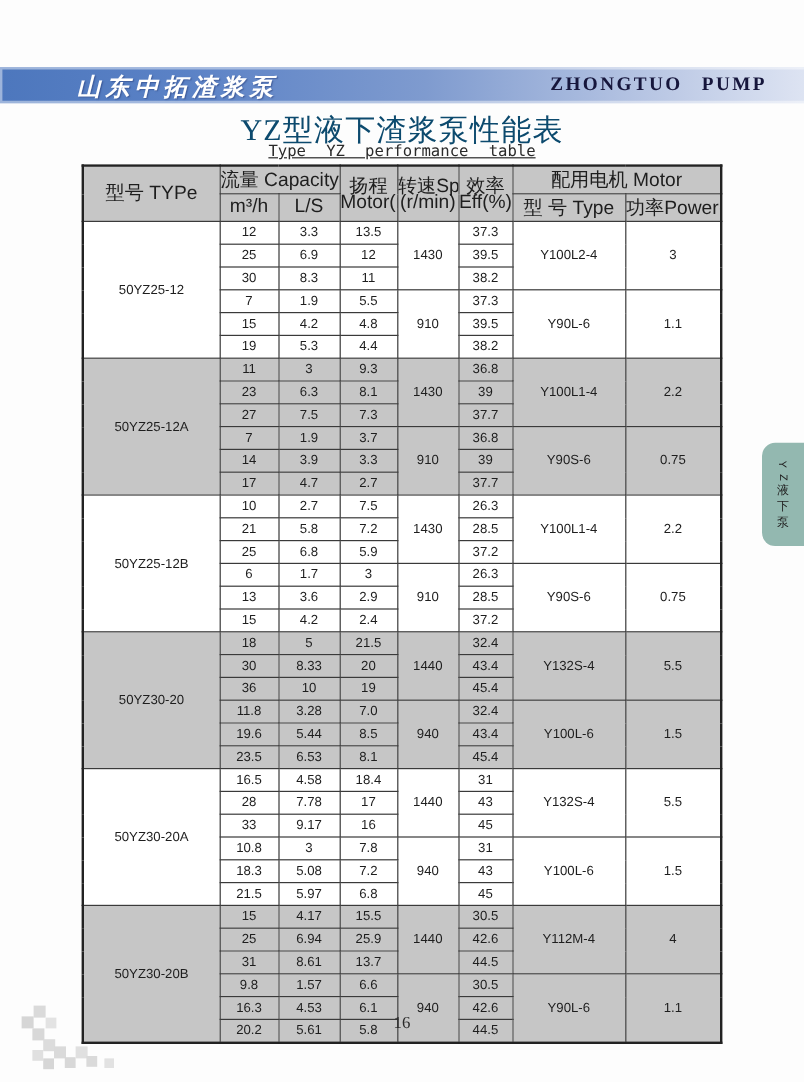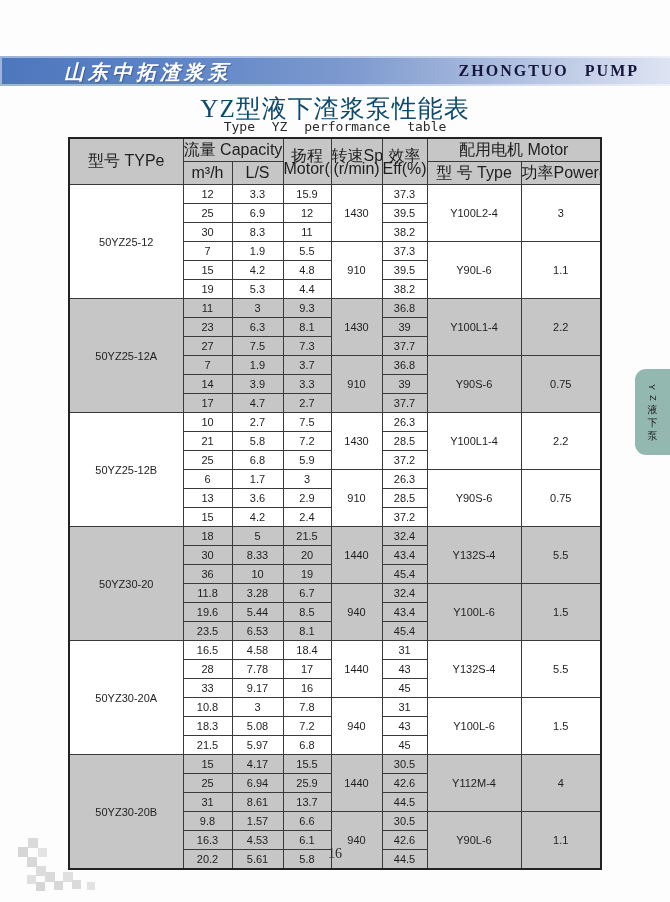--- a/index.html
+++ b/index.html
@@ -28,21 +28,21 @@
   }
   
   .title-zh{
     position:absolute;top:92px;left:0;width:670px;text-align:center;
     font-family:"Liberation Serif","DejaVu Serif",serif;
     font-size:25px;letter-spacing:1px;color:#0c4a6e;
   }
   .title-en{
     position:absolute;top:119px;left:0;width:670px;text-align:center;
     font-family:"DejaVu Sans Mono","Liberation Mono",monospace;
-    font-size:13px;word-spacing:9px;color:#2a2a2a;
+    font-size:13px;word-spacing:9px;color:#2a2a2a;text-decoration:underline;
   }
   
   table.perf{
     position:absolute;left:68px;top:137px;width:532px;
     border-collapse:collapse;table-layout:fixed;
     font-size:11px;color:#1e1e1e;
   }
   table.perf th,table.perf td{
     border:1px solid #3a3a3a;text-align:center;vertical-align:middle;
     padding:0;font-weight:normal;overflow:hidden;white-space:nowrap;
@@ -115,21 +115,21 @@
         <th>L/S</th>
         <th>型 号 Type</th>
         <th>功率Power(KW)</th>
       </tr>
     </thead>
     <tbody>
         <tr>
           <td rowspan="6">50YZ25-12</td>
           <td>12</td>
           <td>3.3</td>
-          <td>15.9</td>
+          <td>13.5</td>
           <td rowspan="3">1430</td>
           <td>37.3</td>
           <td rowspan="3">Y100L2-4</td>
           <td rowspan="3">3</td>
         </tr>
         <tr>
           <td>25</td>
           <td>6.9</td>
           <td>12</td>
           <td>39.5</td>
@@ -265,21 +265,21 @@
         </tr>
         <tr class="shaded">
           <td>36</td>
           <td>10</td>
           <td>19</td>
           <td>45.4</td>
         </tr>
         <tr class="shaded">
           <td>11.8</td>
           <td>3.28</td>
-          <td>6.7</td>
+          <td>7.0</td>
           <td rowspan="3">940</td>
           <td>32.4</td>
           <td rowspan="3">Y100L-6</td>
           <td rowspan="3">1.5</td>
         </tr>
         <tr class="shaded">
           <td>19.6</td>
           <td>5.44</td>
           <td>8.5</td>
           <td>43.4</td>

